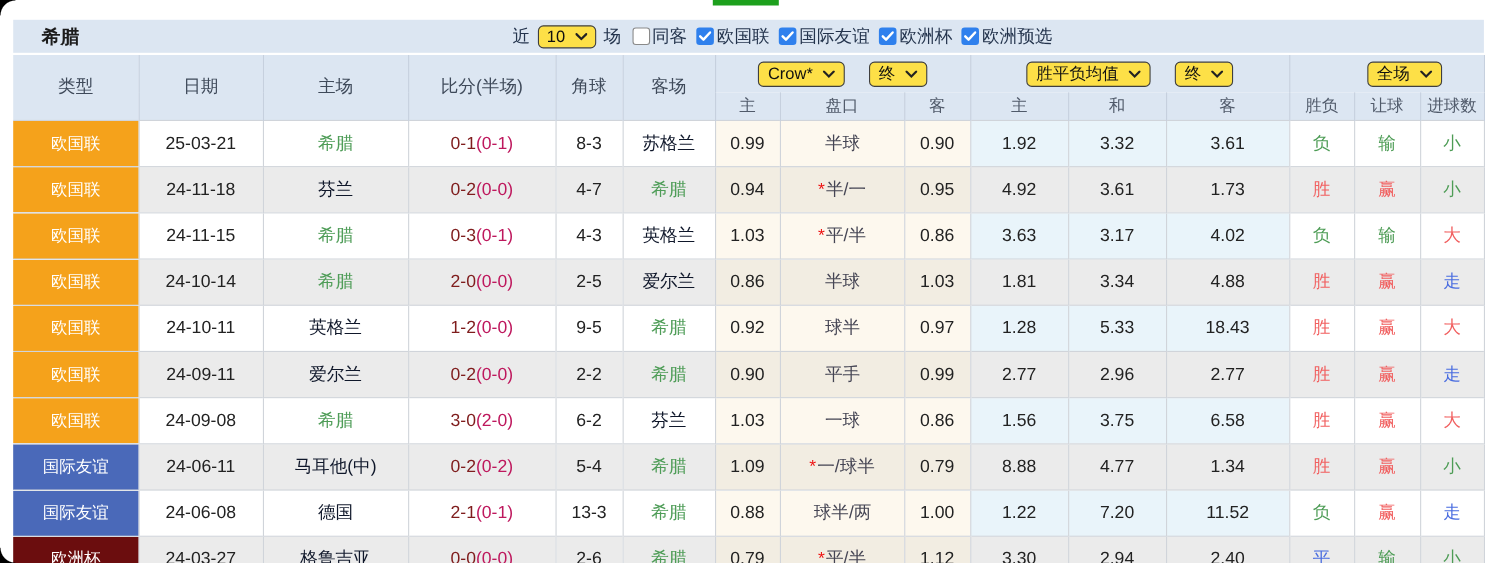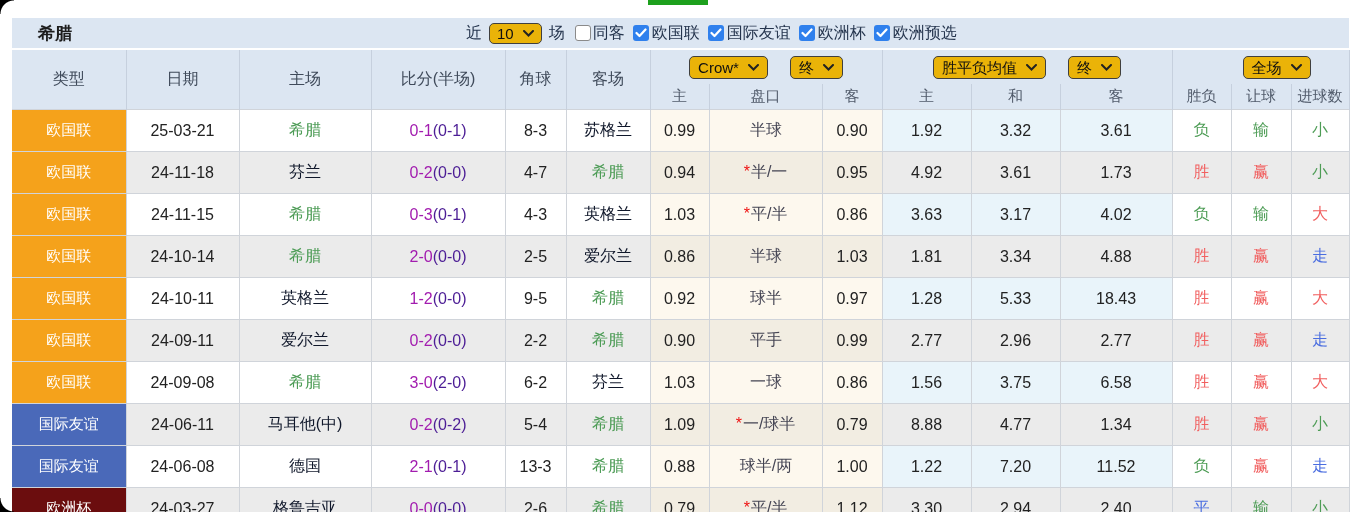--- a/index.html
+++ b/index.html
@@ -15,21 +15,21 @@
   .panel{position:absolute;left:12px;top:18px;width:1337px}
 
   
   .titlebar{height:30px;background:#dce6f2;position:relative;display:flex;align-items:center;margin-bottom:2px}
   .title{font-weight:bold;font-size:17px;color:#1c1c1c;padding-left:26px}
   .controls{position:absolute;left:452px;top:0;height:30px;display:flex;align-items:center;font-size:16px;color:#24344d;white-space:nowrap}
   .controls .lbl{margin:0 2px}
   .sp-l{margin-left:8px !important}
 
   
-  .fsel{display:inline-flex;align-items:center;background:#eab308;border:1.5px solid #3f3f3f;border-radius:5px;
+  .fsel{display:inline-flex;align-items:center;background:#fde047;border:1.5px solid #3f3f3f;border-radius:5px;
         padding:2px 8px;font-size:15px;color:#101010;cursor:pointer;gap:9px;line-height:17px;user-select:none}
   .fsel svg{flex:0 0 auto}
   .controls .fsel{margin:0 5px;padding:1px 7px}
 
   
   .cb{width:16px;height:16px;border-radius:3px;display:inline-flex;align-items:center;justify-content:center;flex:0 0 auto;cursor:pointer}
   .cb.un{background:#fff;border:1.5px solid #8a8a8a;box-sizing:border-box}
   .cb.ck{background:#2f80ed}
   .lfilter{display:inline-flex;align-items:center;margin-left:6px;cursor:pointer}
   .lfilter .cb{margin-right:1px}
@@ -42,22 +42,22 @@
   thead th.main{font-size:16px;color:#3f4a5a}
   .selwrap{display:flex;align-items:center;justify-content:center;gap:22px}
   .selwrap.scope{justify-content:flex-end;padding-right:38px}
 
   tbody td{border-top:1px solid #d0d4da;border-right:1px solid #d0d4da;text-align:center;height:41px;color:#222;padding:0;overflow:hidden;white-space:nowrap}
   tbody tr{background:#fff}
   tbody tr:nth-child(even){background:#ebebeb}
   td.c-type{color:#fff;font-size:15px}
   td.c-team{color:#0f172a}
   td.c-team.focus{color:#4f9d58}
-  .sc-ft{color:#a21caf}
-  .sc-ht{color:#4c1d95}
+  .sc-ft{color:#7f1d1d}
+  .sc-ht{color:#be185d}
   tbody tr:nth-child(odd) td.c-odds{background:#fdf8ee}
   tbody tr:nth-child(even) td.c-odds{background:#f2ede2}
   tbody tr:nth-child(odd) td.c-mean{background:#e9f4fa}
   tbody tr:nth-child(even) td.c-mean{background:#ebebeb}
   td.c-handicap .star{color:#ee1111;margin-right:1px}
   td.c-handicap .hcp{color:#454554}
   td.c-res.r-red{color:#f16060}
   td.c-res.r-green{color:#4d9c55}
   td.c-res.r-blue{color:#4a6de0}
 </style>

